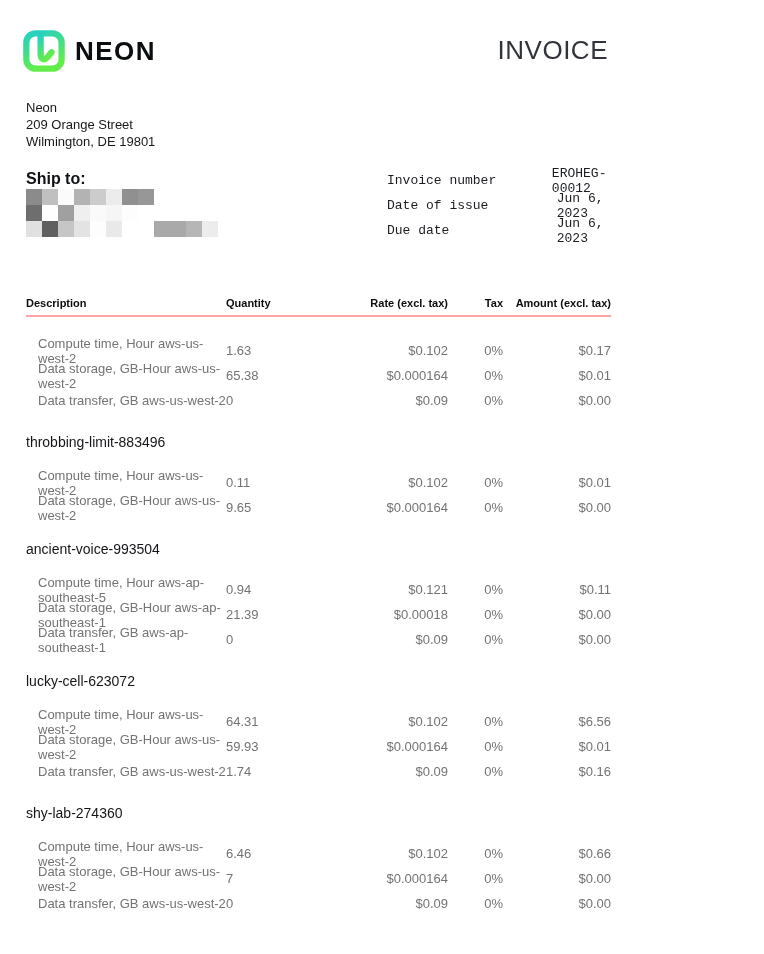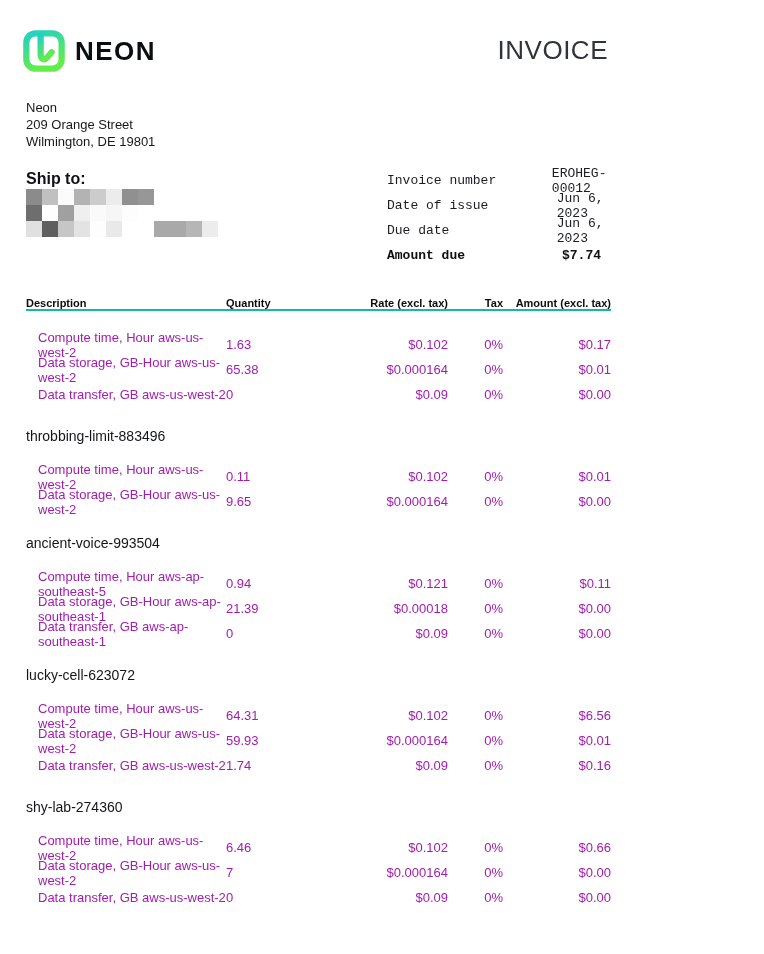--- a/index.html
+++ b/index.html
@@ -22,31 +22,31 @@
   .mosaic-cell { width:16px; height:16px; }
 
   
   .meta { position:absolute; left:387px; top:168px;font-family:Liberation Mono, monospace; }
   .meta-row { display:flex; height:25px; align-items:center; font-size:13px; color:#1b1d21; }
   .meta-label { width:175px; }
   .meta-row.bold .meta-label, .meta-row.bold .meta-value { font-weight:700; color:#0e0f11; }
 
   
   .table { position:absolute; top:290px; left:26px; right:29px; }
-  .thead { display:flex; padding-top:7px; 
-           border-bottom:2px solid #14b8a6; font-size:11px; font-weight:700; color:#0c0d0f; }
+  .thead { display:flex; padding-top:7px; padding-bottom:6px;
+           border-bottom:2px solid #fca5a5; font-size:11px; font-weight:700; color:#0c0d0f; }
   .col-desc { flex:1; }
   .col-qty  { width:100px; }
   .col-rate { width:122px; text-align:right; }
   .col-tax  { width:55px;  text-align:right; }
   .col-amt  { width:108px; text-align:right; }
 
   .section { margin-top:21px; }
   .section-title { font-size:14px; line-height:17px; color:#141518; margin-bottom:19px; }
-  .item-row { display:flex; align-items:center; height:25px; font-size:13px; color:#a21caf; }
+  .item-row { display:flex; align-items:center; height:25px; font-size:13px; color:#737373; }
   .item-row .col-desc { padding-left:12px; }
 </style>
 </head>
 <body>
 
 <div class="page">
 
   <svg class="logo-mark" viewBox="0 0 100 100" aria-hidden="true">
     <defs>
       <linearGradient id="neon-grad" x1="0" y1="0" x2="0.35" y2="1">
@@ -113,24 +113,20 @@
   <div class="meta-row">
     <div class="meta-label">Date of issue</div>
     <div class="meta-value">Jun 6, 2023</div>
   </div>
 
   <div class="meta-row">
     <div class="meta-label">Due date</div>
     <div class="meta-value">Jun 6, 2023</div>
   </div>
 
-  <div class="meta-row bold">
-    <div class="meta-label">Amount due</div>
-    <div class="meta-value">$7.74</div>
-  </div>
 </div>
 
   <div class="table">
     <div class="thead">
       <div class="col-desc">Description</div>
       <div class="col-qty">Quantity</div>
       <div class="col-rate">Rate (excl. tax)</div>
       <div class="col-tax">Tax</div>
       <div class="col-amt">Amount (excl. tax)</div>
     </div>

